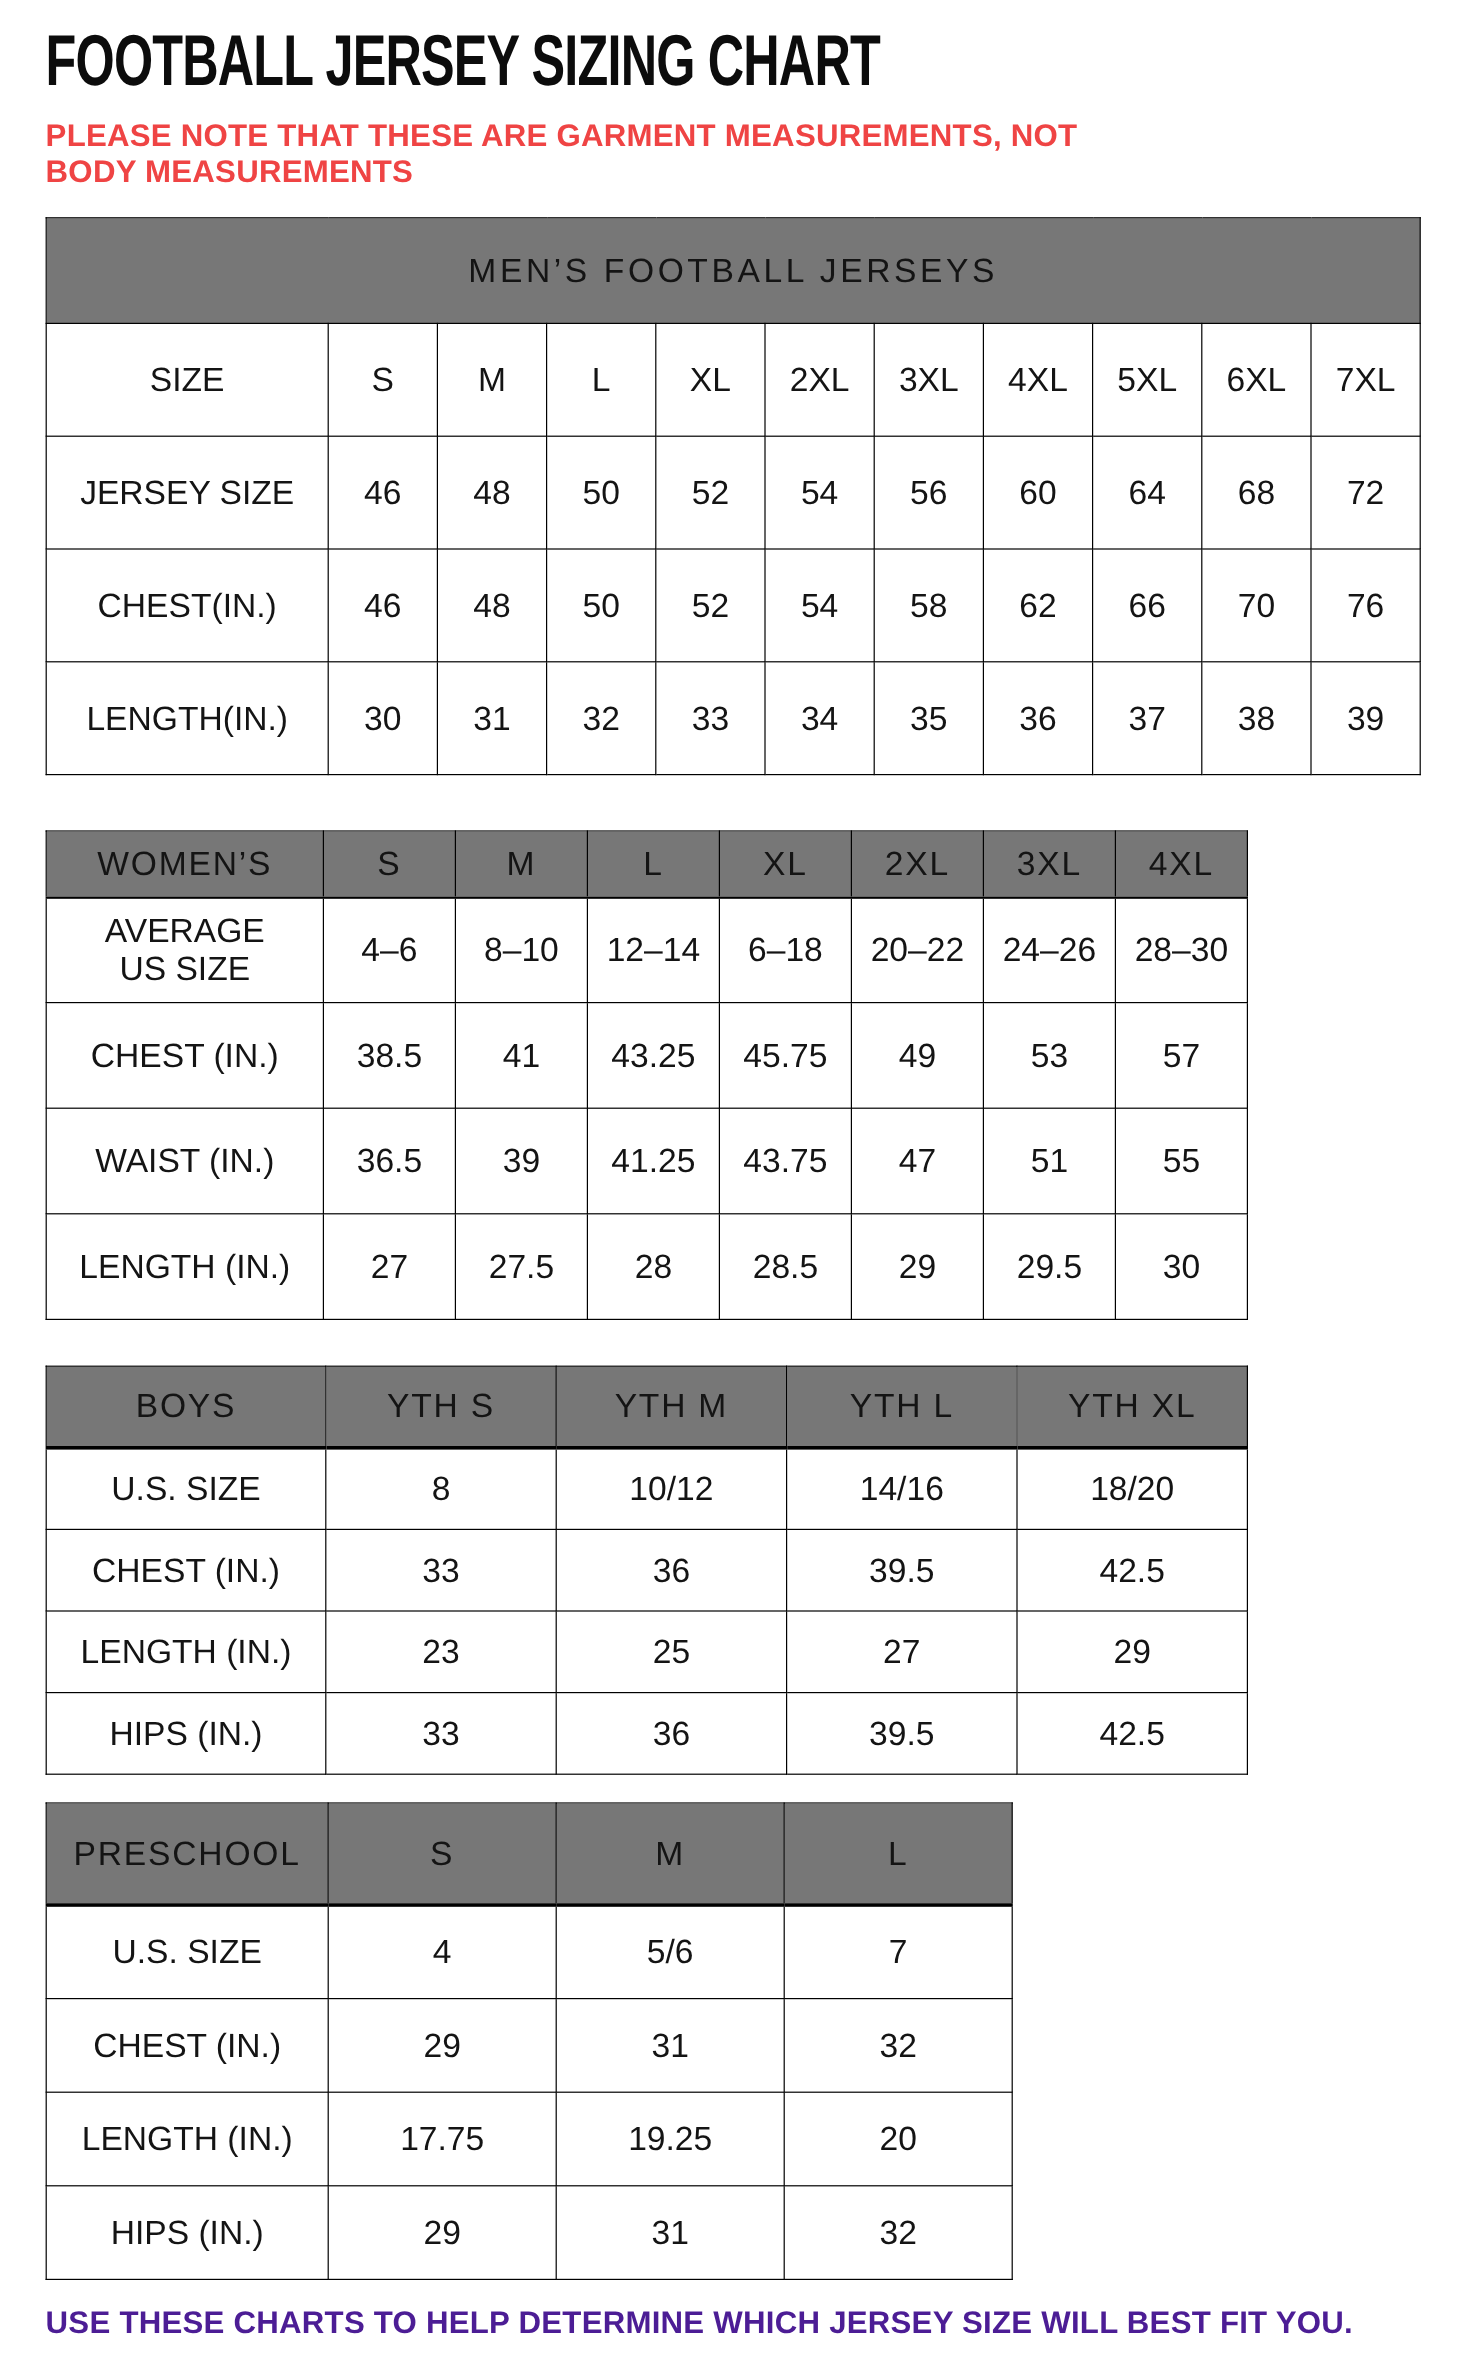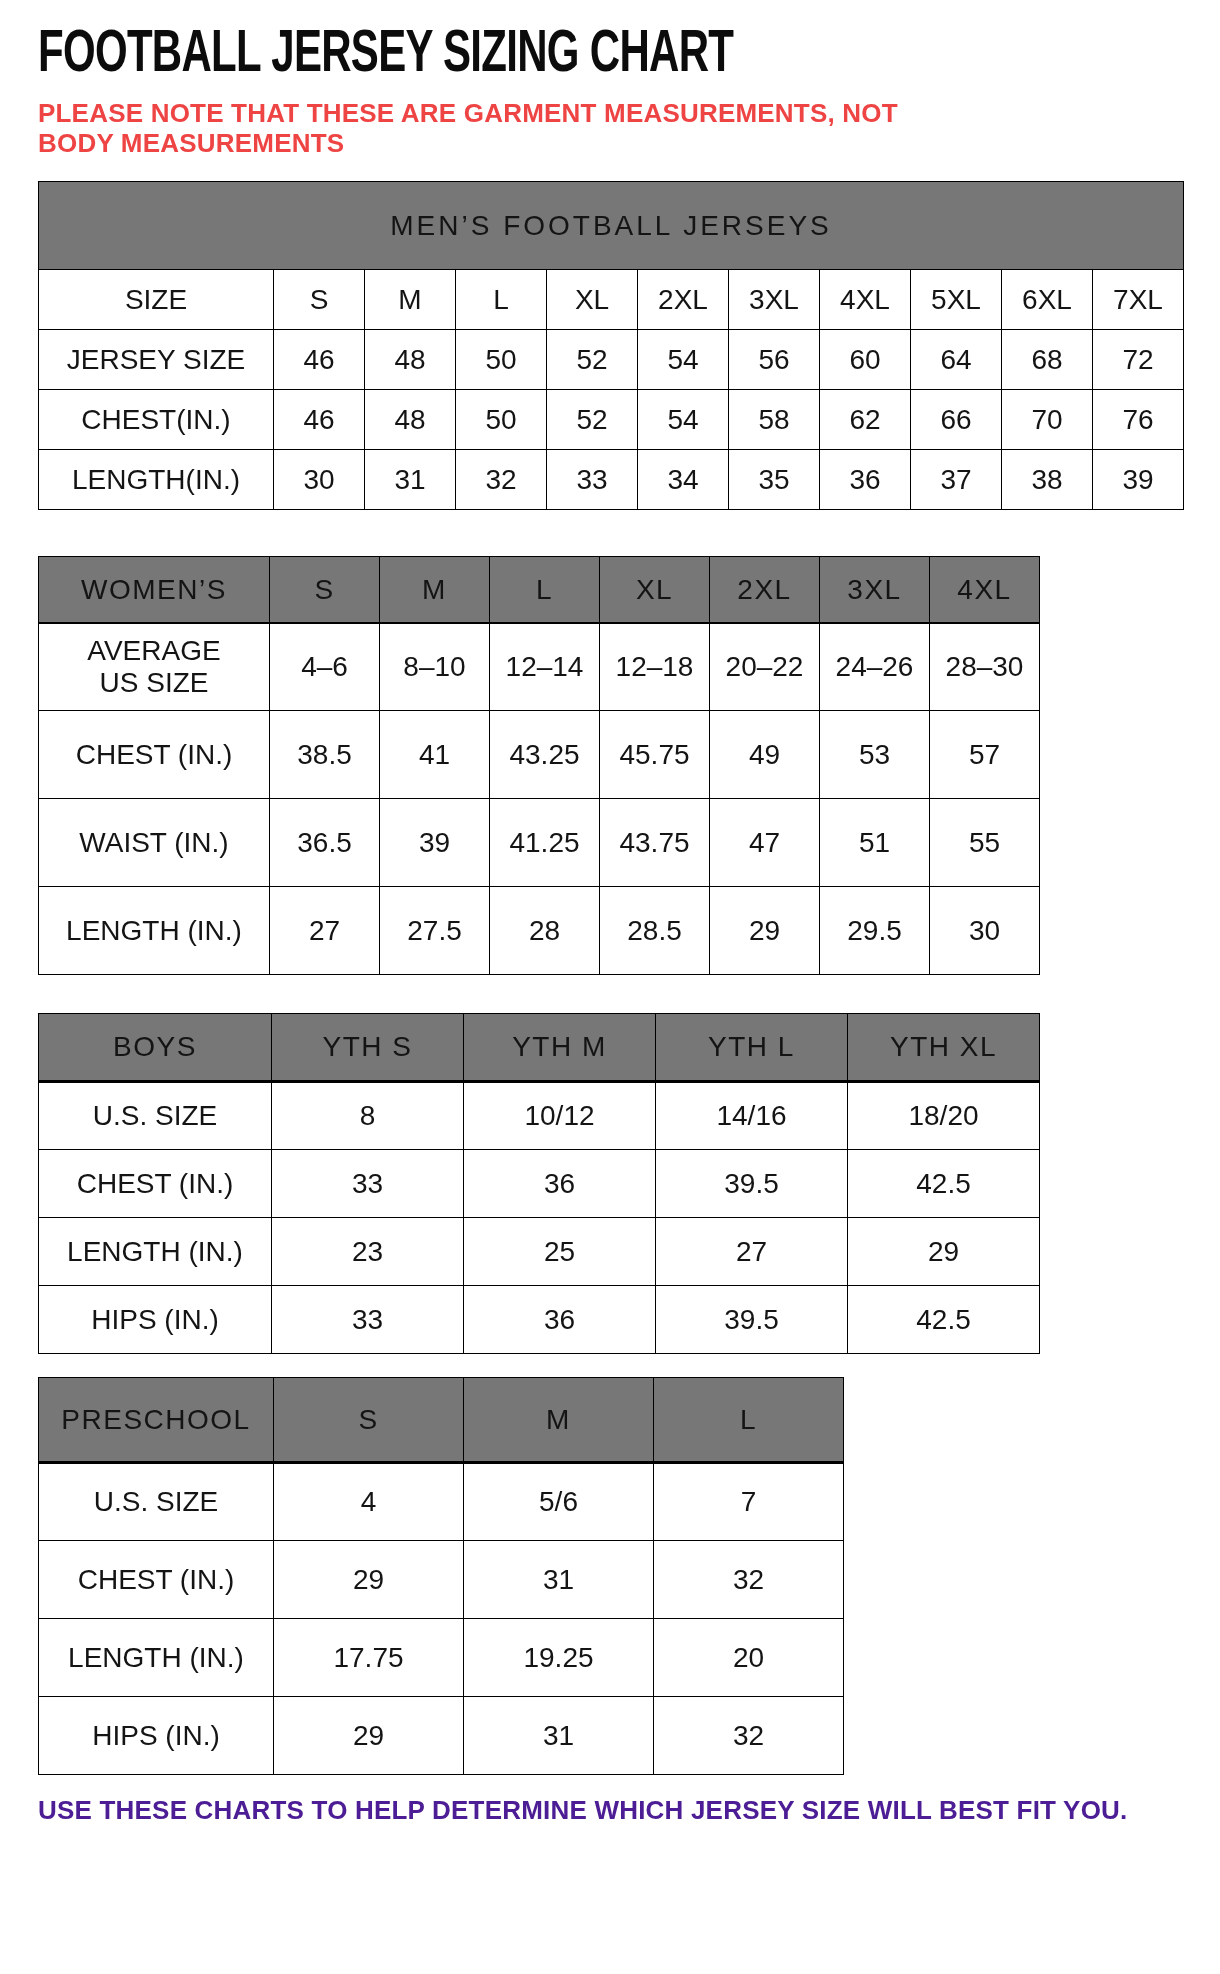--- a/index.html
+++ b/index.html
@@ -58,26 +58,26 @@
     font-weight:400;
   }
   td.hdr {
     background:#777777;
     color:#ffffff;
     letter-spacing:1.5px;
   }
   .wrap-label { display:inline-block; max-width:170px; line-height:1.15; }
 
   .tbl-mens { margin-top:23px; }
-  .tbl-mens tr { height:60px; }
+  .tbl-mens tr { height:94px; }
   .tbl-mens tr.band-row { height:88px; }
 
   .tbl-womens { margin-top:46px; }
   .tbl-womens tr { height:88px; }
-  .tbl-womens tr.hdr-row { height:66px; }
+  .tbl-womens tr.hdr-row { height:55px; }
   .tbl-womens tr.hdr-row td { border-bottom:2px solid #000; }
 
   .tbl-boys { margin-top:38px; }
   .tbl-boys tr { height:68px; }
   .tbl-boys tr.hdr-row td { border-bottom:3px solid #000; }
 
   .tbl-pre { margin-top:23px; }
   .tbl-pre tr { height:78px; }
   .tbl-pre tr.hdr-row { height:85px;padding-left:35px; }
   .tbl-pre tr.hdr-row td { border-bottom:3px solid #000; }
@@ -168,21 +168,21 @@
         <td class="hdr">XL</td>
         <td class="hdr">2XL</td>
         <td class="hdr">3XL</td>
         <td class="hdr">4XL</td>
       </tr>
       <tr>
         <td><span class="wrap-label">AVERAGE US SIZE</span></td>
         <td>4–6</td>
         <td>8–10</td>
         <td>12–14</td>
-        <td>12–18</td>
+        <td>6–18</td>
         <td>20–22</td>
         <td>24–26</td>
         <td>28–30</td>
       </tr>
       <tr>
         <td>CHEST (IN.)</td>
         <td>38.5</td>
         <td>41</td>
         <td>43.25</td>
         <td>45.75</td>

